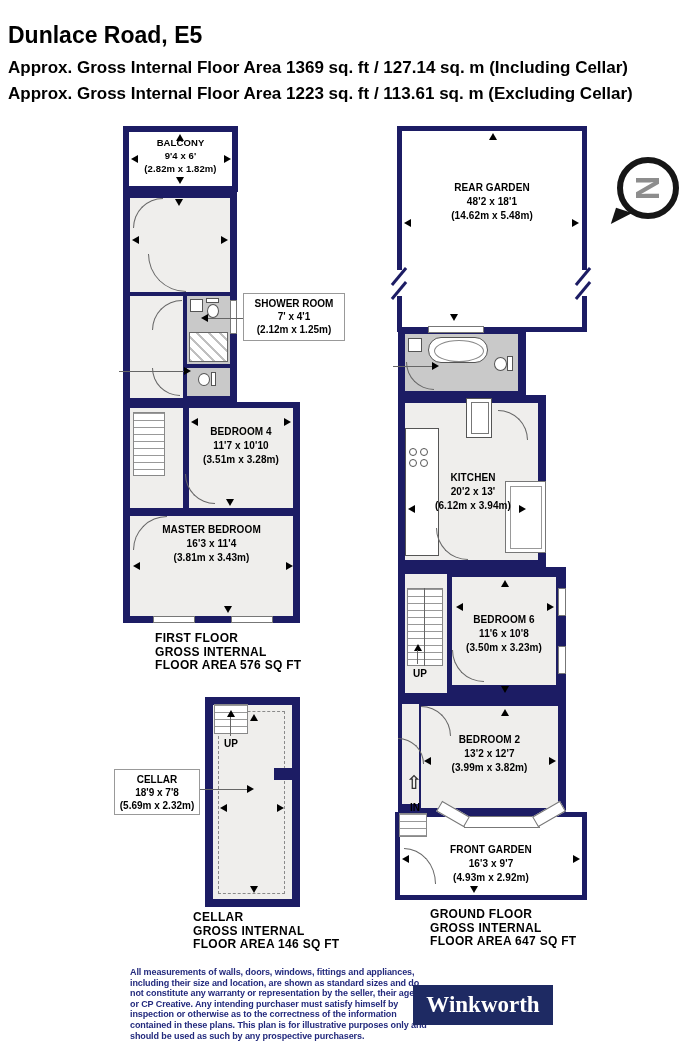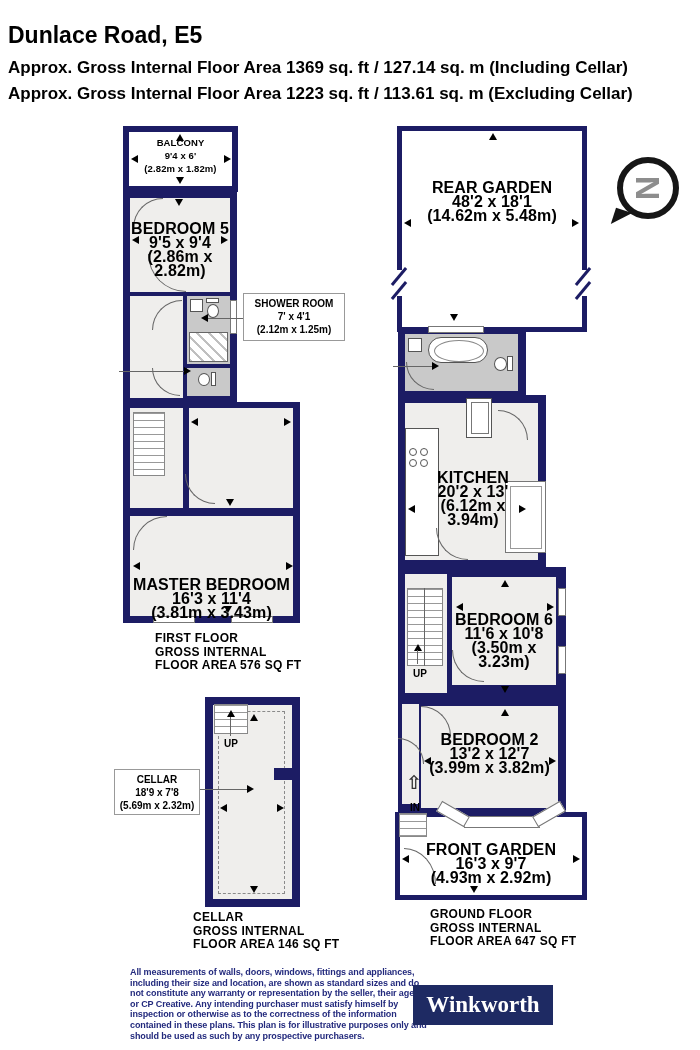--- a/index.html
+++ b/index.html
@@ -1,19 +1,19 @@
 <!DOCTYPE html>
 <html><head>
 <meta charset="utf-8">
 <style>
   html,body{margin:0;padding:0;background:#fff}
   #cv{position:relative;width:700px;height:1050px;background:#fff;overflow:hidden;
       font-family:"Liberation Sans",sans-serif;color:#000}
   #cv i{position:absolute;display:block;font-style:normal}
-  .rlabel{font-size:16px;line-height:14px;font-weight:bold;text-align:center;letter-spacing:.1px}
+  .rlabel{font-size:10px;line-height:14px;font-weight:bold;text-align:center;letter-spacing:.1px}
   .rlabel b,.rbox b,.cap b{display:block;position:static;font-weight:bold}
   .rbox{background:#fff;border:1px solid #999;font-size:10px;line-height:13px;font-weight:bold;
         text-align:center;padding-top:3px;box-sizing:border-box}
   .cap{font-size:12px;line-height:13.5px;font-weight:bold;letter-spacing:.3px}
   .hd{position:absolute;left:8px;width:700px;font-weight:bold}
   .w{background:#1c1c64}
   .f{background:#efeeec}
   .g{background:#c9c9c9}
   .gdn{border:5px solid #1c1c64;background:#fff;box-sizing:border-box}
   .wn{background:#fff;border:1px solid #777;box-sizing:border-box}
@@ -60,25 +60,20 @@
   <i class="au" style="left:176px;top:134px"></i>
   <i class="al" style="left:131px;top:155px"></i>
   <i class="ar" style="left:224px;top:155px"></i>
   <i class="ad" style="left:176px;top:177px"></i>
 
   <i class="w" style="left:123px;top:192px;width:114px;height:210px"></i>
   <i class="f" style="left:130px;top:198px;width:100px;height:94px"></i>
   <i class="wn" style="left:230px;top:300px;width:7px;height:34px"></i>
   <i class="atl" style="left:133px;top:198px;width:30px;height:30px"></i>
   <i class="abl" style="left:148px;top:254px;width:38px;height:38px"></i>
-  <i class="rlabel" style="left:130px;top:222px;width:100px">
-    <b>BEDROOM 5</b>
-    <b>9'5 x 9'4</b>
-    <b>(2.86m x 2.82m)</b>
-  </i>
   <i class="ad" style="left:175px;top:199px"></i>
   <i class="al" style="left:132px;top:236px"></i>
   <i class="ar" style="left:221px;top:236px"></i>
 
   <i class="f" style="left:130px;top:296px;width:53px;height:102px"></i>
   <i class="g" style="left:187px;top:296px;width:43px;height:68px"></i>
   <i class="fx" style="left:190px;top:299px;width:13px;height:13px"></i>
   <i class="fx" style="left:206px;top:298px;width:13px;height:5px"></i>
   <i class="fx rd" style="left:207px;top:304px;width:12px;height:14px"></i>
   <i class="tray" style="left:189px;top:332px;width:39px;height:30px"></i>
@@ -97,29 +92,34 @@
   <i class="al" style="left:201px;top:314px"></i>
 
   <i class="ln" style="left:119px;top:371px;width:65px"></i>
   <i class="ar" style="left:184px;top:367px"></i>
 
   <i class="w" style="left:123px;top:402px;width:177px;height:221px"></i>
   <i class="f" style="left:130px;top:408px;width:53px;height:100px"></i>
   <i class="sth" style="left:133px;top:412px;width:32px;height:64px"></i>
   <i class="f" style="left:189px;top:408px;width:104px;height:100px"></i>
   <i class="abl" style="left:185px;top:474px;width:30px;height:30px"></i>
+  <i class="rlabel" style="left:189px;top:425px;width:104px">
+    <b>BEDROOM 4</b>
+    <b>11'7 x 10'10</b>
+    <b>(3.51m x 3.28m)</b>
+  </i>
   <i class="al" style="left:191px;top:418px"></i>
   <i class="ar" style="left:284px;top:418px"></i>
   <i class="ad" style="left:226px;top:499px"></i>
 
   <i class="f" style="left:130px;top:516px;width:163px;height:100px"></i>
   <i class="atl" style="left:133px;top:516px;width:34px;height:34px"></i>
   <i class="wn" style="left:153px;top:616px;width:42px;height:7px"></i>
   <i class="wn" style="left:231px;top:616px;width:42px;height:7px"></i>
-  <i class="rlabel" style="left:130px;top:578px;width:163px">
+  <i class="rlabel" style="left:130px;top:523px;width:163px">
     <b>MASTER BEDROOM</b>
     <b>16'3 x 11'4</b>
     <b>(3.81m x 3.43m)</b>
   </i>
   <i class="al" style="left:133px;top:562px"></i>
   <i class="ar" style="left:286px;top:562px"></i>
   <i class="ad" style="left:224px;top:606px"></i>
 
   <i class="cap" style="left:155px;top:632px;width:170px">
     <b>FIRST FLOOR</b>

